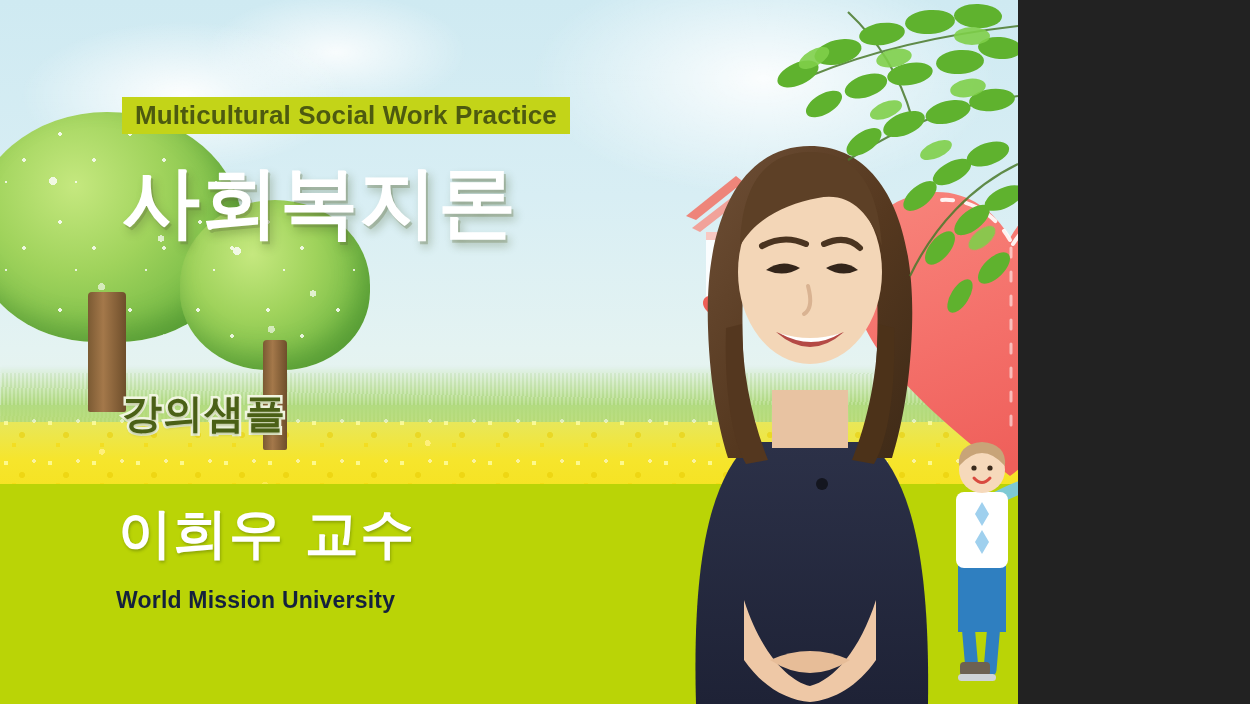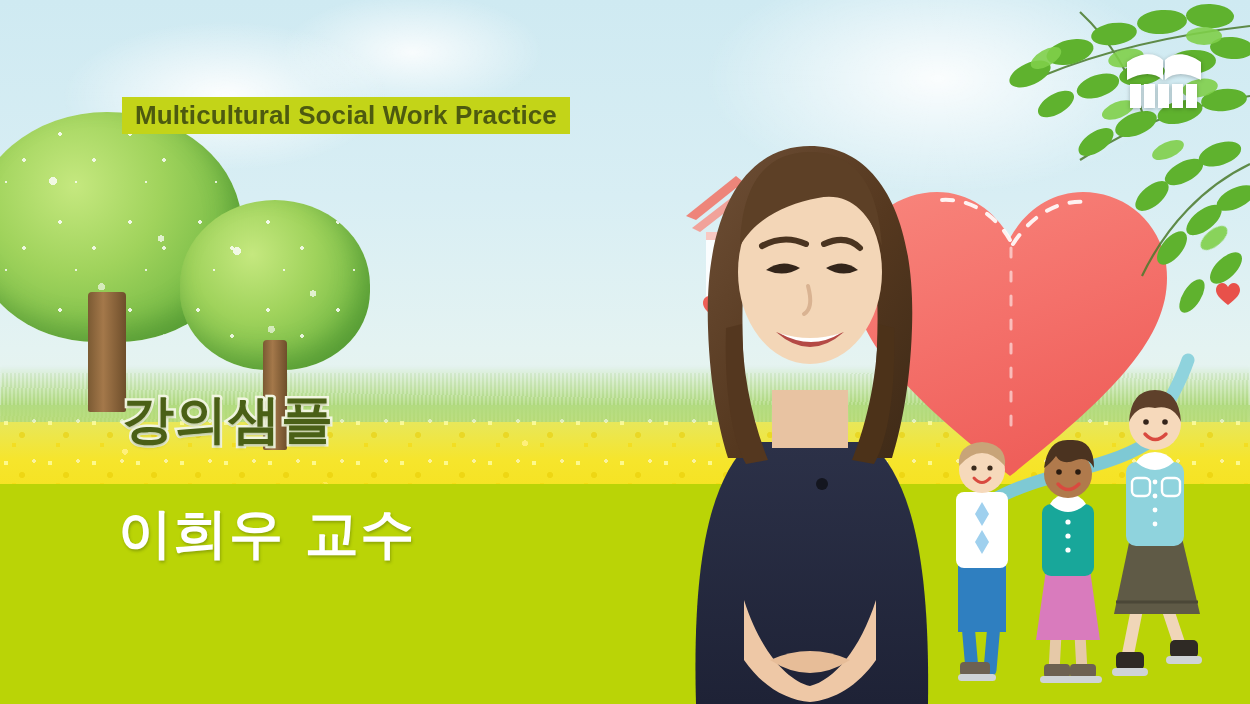--- a/index.html
+++ b/index.html
@@ -5,21 +5,21 @@
 <style>
   * { margin:0; padding:0; box-sizing:border-box; }
   html,body { background:#222; }
   body {
     font-family:"Liberation Sans","DejaVu Sans",sans-serif;
     display:flex; align-items:flex-start; justify-content:flex-start;
   }
 
   #slide {
     position:relative;
-    width:1250px; height:704px;
+    width:1018px; height:704px;
     overflow:hidden;
     background:#d9eef4;
   }
 
   
   .sky {
     position:absolute; left:0; top:0; width:100%; height:62%;
     background:
       radial-gradient(ellipse 260px 120px at 18% 22%, rgba(255,255,255,.95) 0%, rgba(255,255,255,0) 62%),
       radial-gradient(ellipse 200px 90px at 33% 12%, rgba(255,255,255,.85) 0%, rgba(255,255,255,0) 65%),
@@ -155,21 +155,21 @@
     text-shadow:
       2px 3px 0 rgba(95,110,60,.30),
       4px 6px 10px rgba(70,90,40,.33);
   }
   .main-title .ln { display:block; }
   .main-title .ln2 { margin-top:16px; }
 
   #sample-text {
     position:absolute; left:122px; top:393px;
     font-family:"DejaVu Sans","Liberation Sans",sans-serif;
-    font-weight:bold; font-size:52px; line-height:1;
+    font-weight:bold; font-size:40px; line-height:1;
     color:#4a6016;
     letter-spacing:1px;
     -webkit-text-stroke:5px #f2f6e2;
     paint-order:stroke fill;
     text-shadow:0 2px 3px rgba(90,110,30,.35);
   }
 
   #instructor-name {
     position:absolute; left:118px; top:507px;
     font-family:"DejaVu Sans","Liberation Sans",sans-serif;
@@ -413,22 +413,24 @@
     </svg>
   </div>
 
   <div class="text-layer">
 
     <div id="subtitle-banner">
       <span class="label">Multicultural Social Work Practice</span>
     </div>
 
     <div class="main-title">
+      <span class="ln ln2">사회복지론</span>
     </div>
 
     <div id="sample-text">강의샘플</div>
 
     <div id="instructor-name">이희우 교수</div>
 
+    <div id="institution">World Mission University</div>
 
   </div>
 
 </div>
 
 </body></html>

